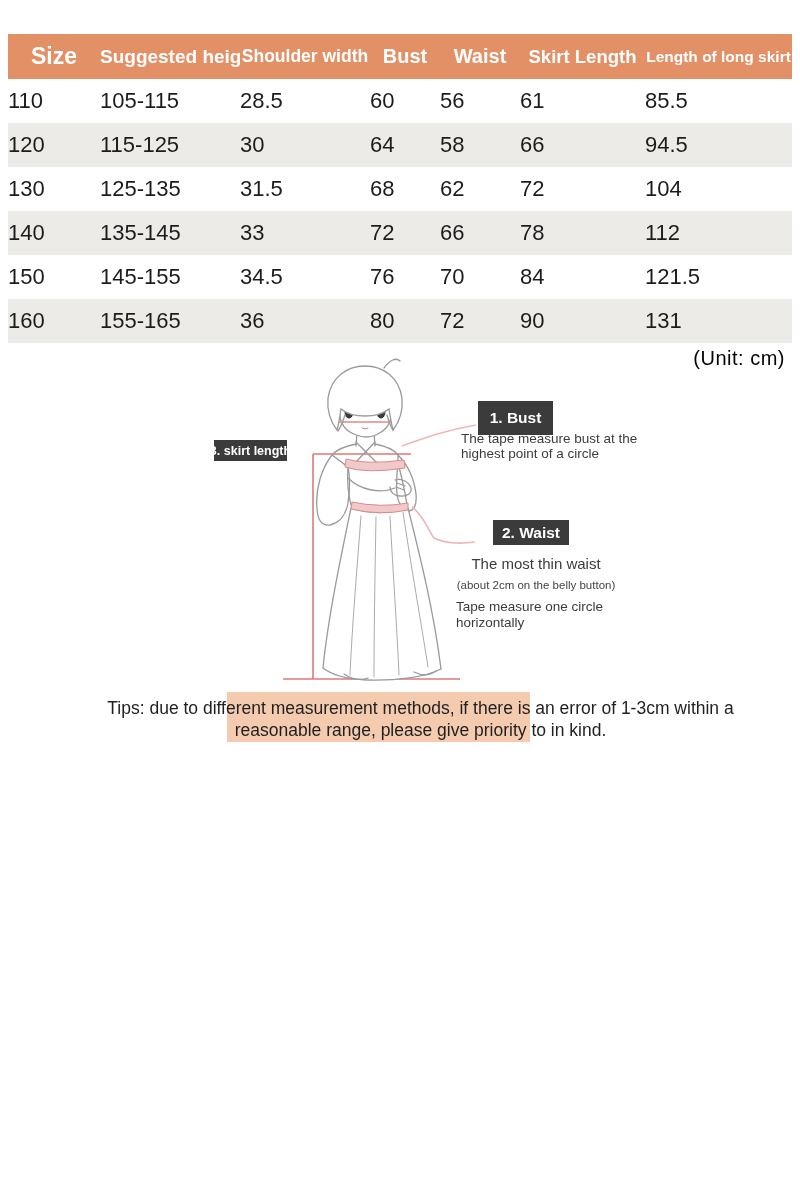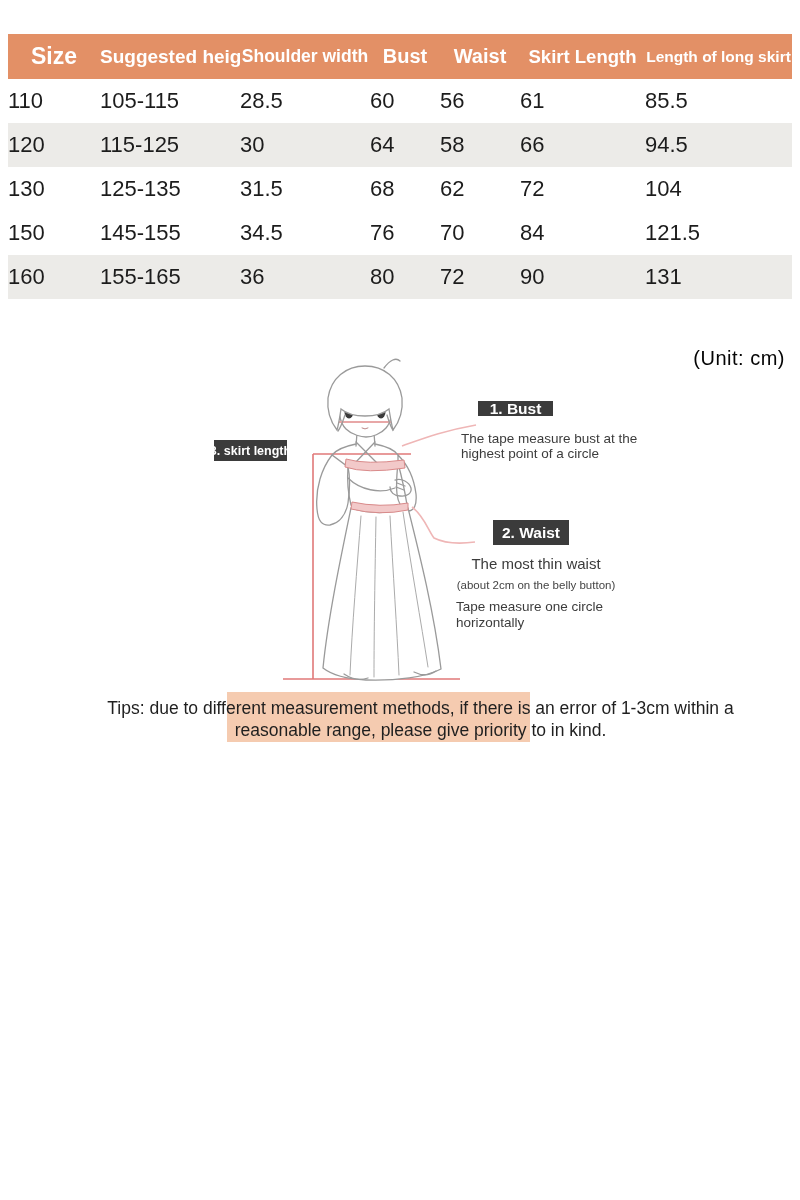--- a/index.html
+++ b/index.html
@@ -28,21 +28,21 @@
   .size-table tr.stripe td{background:var(--row-stripe);}
 
   
   .unit-note{position:absolute;top:331px;right:15px;font-size:20px;color:#050505;letter-spacing:0.5px;}
 
   
   .guide-svg{position:absolute;left:180px;top:336px;width:310px;height:336px;}
   .badge{position:absolute;background:var(--badge-bg);color:var(--badge-text);font-weight:700;
          display:flex;align-items:center;justify-content:center;white-space:nowrap;}
   .badge-skirt{left:214px;top:424px;width:73px;height:21px;font-size:12.5px;}
-  .badge-bust{left:478px;top:385px;width:75px;height:15px;font-size:15.5px;}
+  .badge-bust{left:478px;top:385px;width:75px;height:34px;font-size:15.5px;}
   .badge-waist{left:493px;top:504px;width:76px;height:25px;font-size:15.5px;}
   .guide-desc{position:absolute;color:#3c3c3c;}
   .bust-desc{left:461px;top:415px;width:186px;font-size:13.5px;line-height:1.14;text-align:left;}
   .waist-desc-1{left:446px;top:539px;width:180px;font-size:15px;text-align:center;}
   .waist-desc-2{left:436px;top:563px;width:200px;font-size:11.5px;text-align:center;color:#444;}
   .waist-desc-3{left:456px;top:583px;width:160px;font-size:13.5px;line-height:1.18;text-align:left;}
 
   
   .tips-highlight{position:absolute;left:227px;top:676px;width:303px;height:50px;background:var(--tips-highlight);}
   .tips-line{position:absolute;left:0;width:800px;text-align:center;font-size:17.5px;color:#1f1f1f;padding-left:41px;}
@@ -96,20 +96,29 @@
         </tr>
         <tr>
           <td>130</td>
           <td>125-135</td>
           <td>31.5</td>
           <td>68</td>
           <td>62</td>
           <td>72</td>
           <td>104</td>
         </tr>
+        <tr class="stripe">
+          <td>140</td>
+          <td>135-145</td>
+          <td>33</td>
+          <td>72</td>
+          <td>66</td>
+          <td>78</td>
+          <td>112</td>
+        </tr>
         <tr>
           <td>150</td>
           <td>145-155</td>
           <td>34.5</td>
           <td>76</td>
           <td>70</td>
           <td>84</td>
           <td>121.5</td>
         </tr>
         <tr class="stripe">

